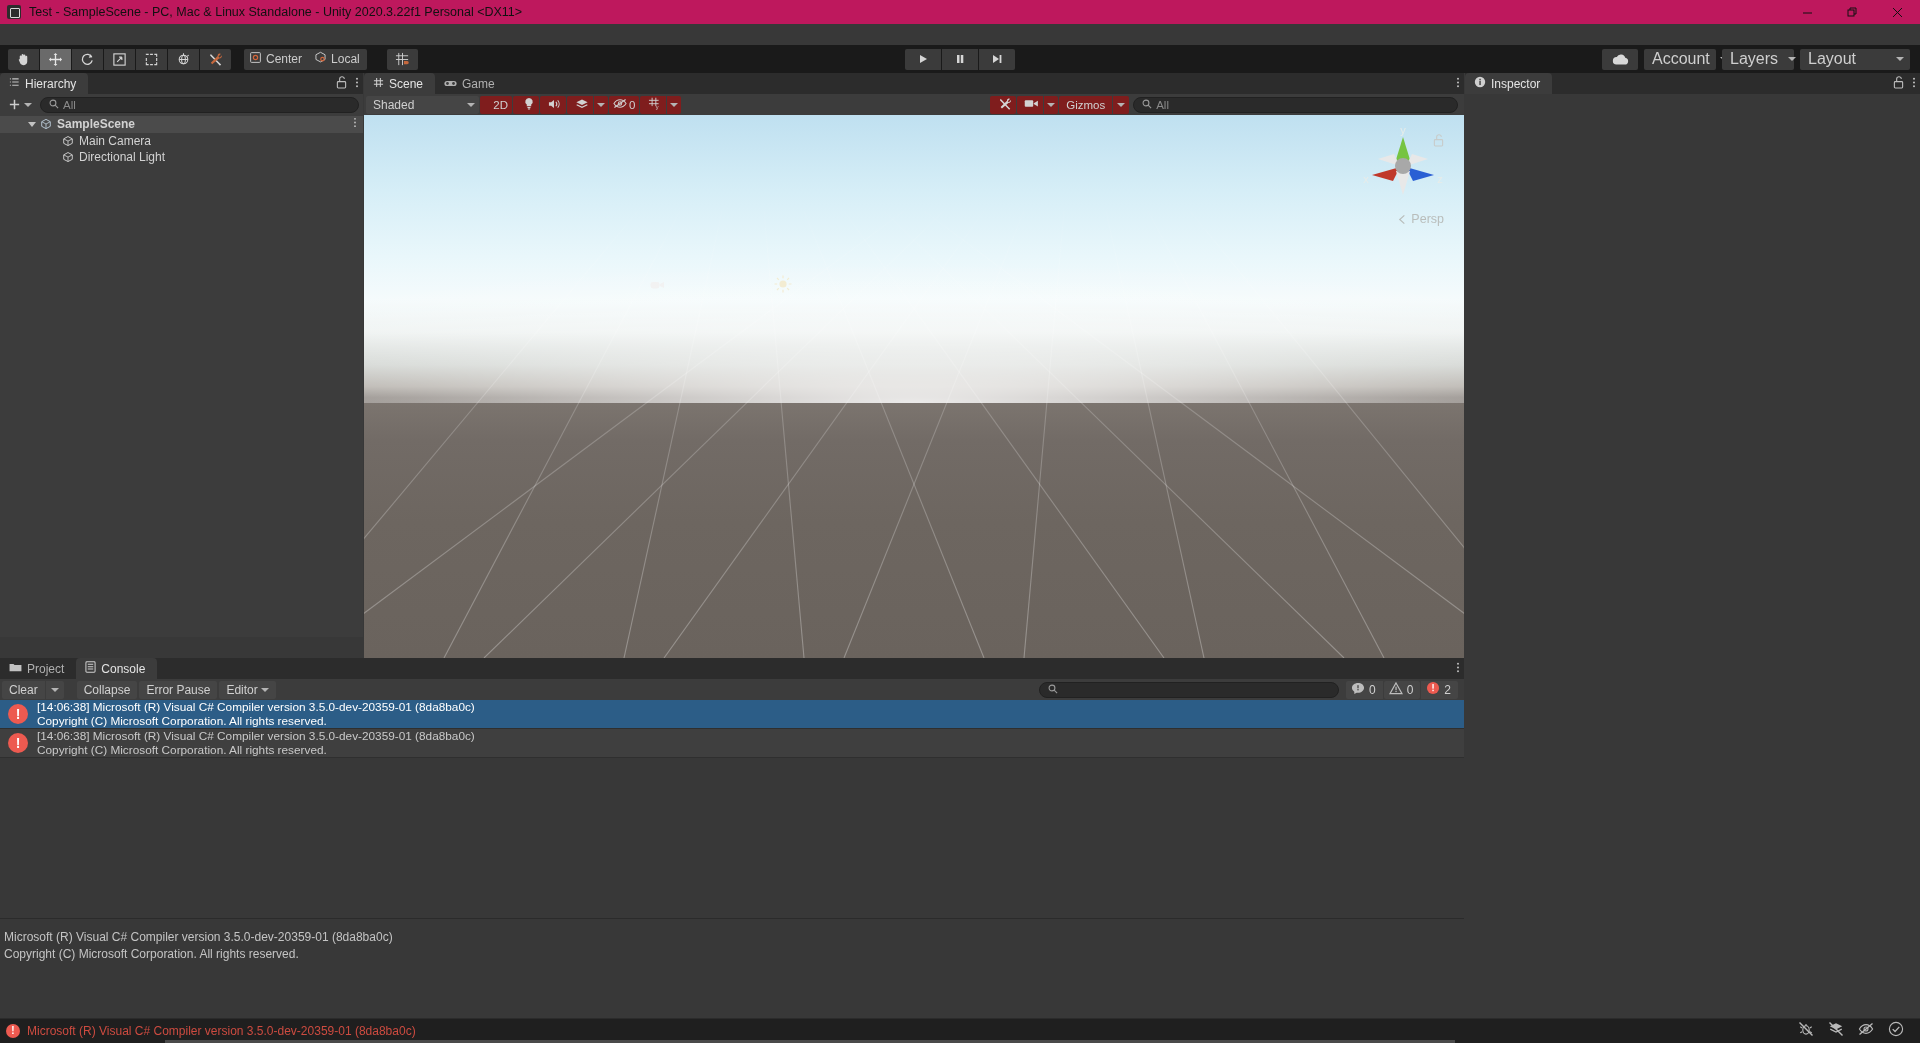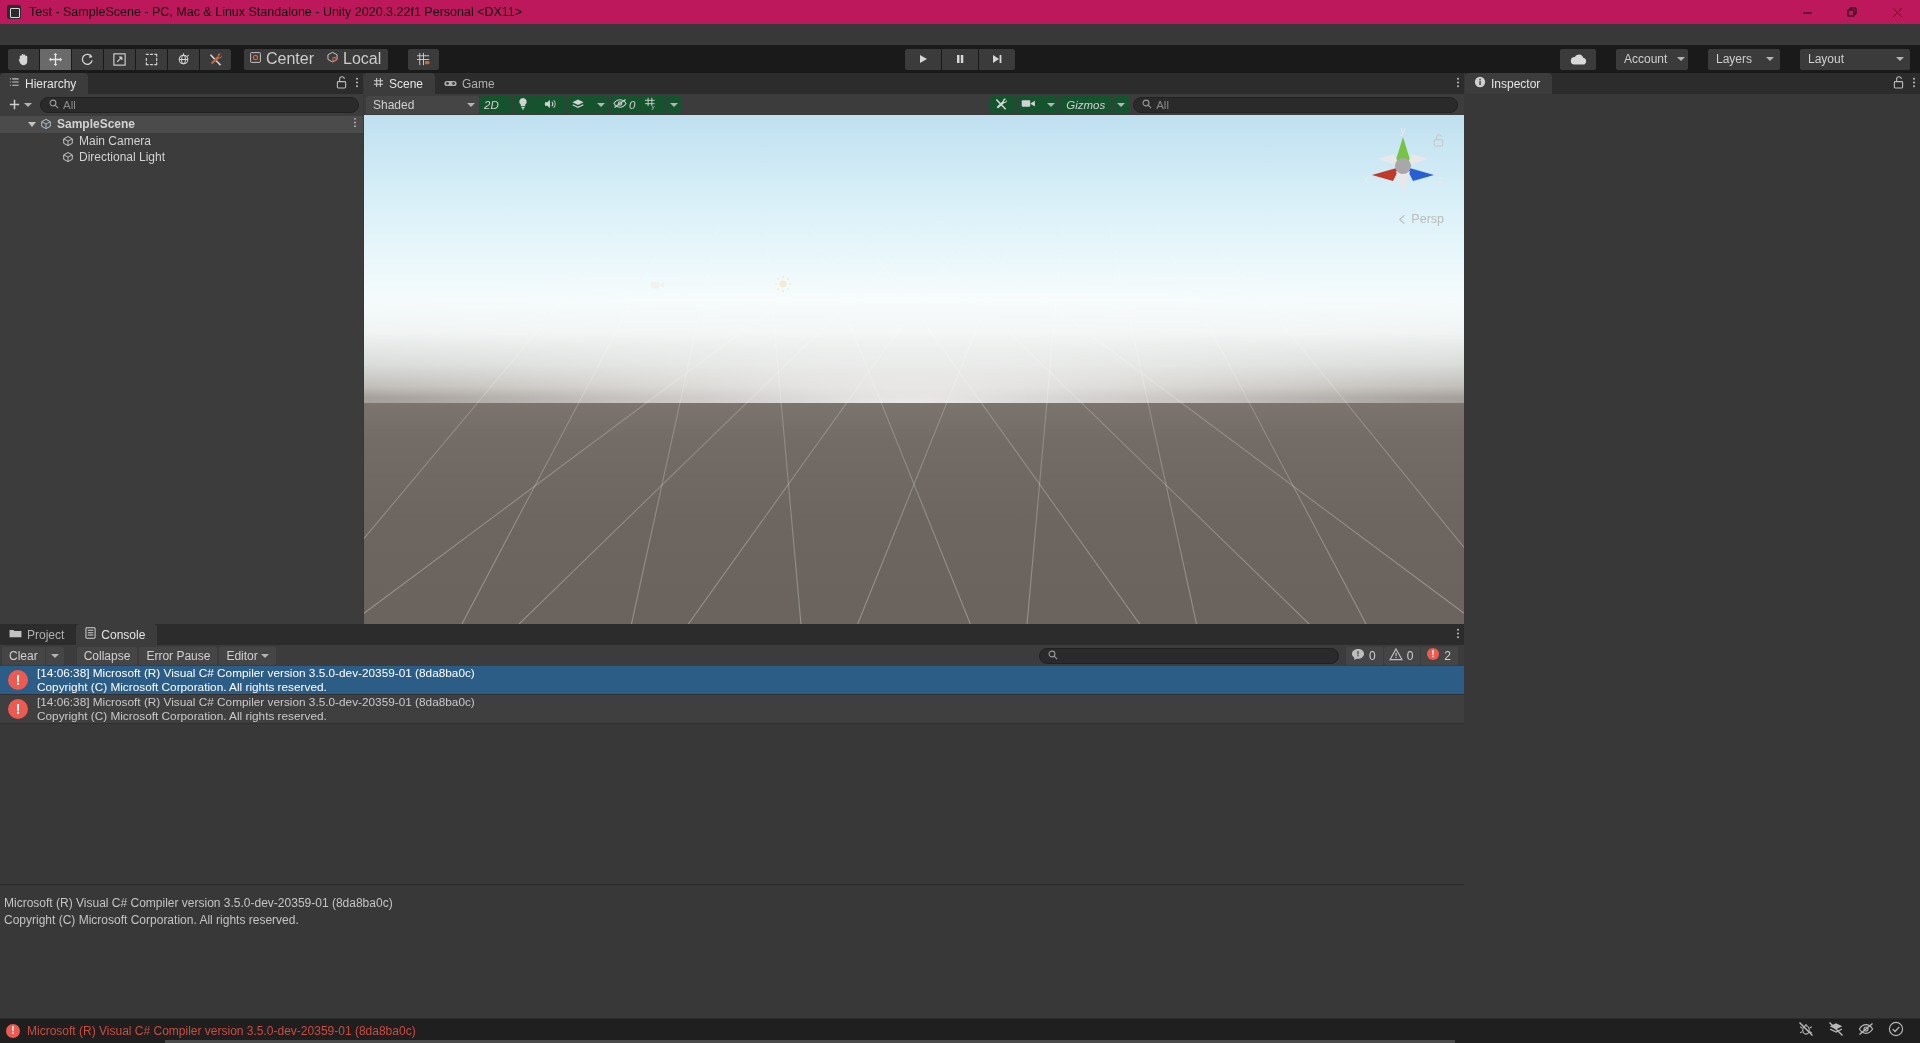--- a/index.html
+++ b/index.html
@@ -52,42 +52,42 @@
   .tb-btn {
     width: 31px; height: 21px; background: #3b3b3b; border: none;
     display: flex; align-items: center; justify-content: center;
     margin-right: 1px;
   }
   .tb-btn.first { margin-left: 8px; border-radius: 2px 0 0 2px; }
   .tb-btn.active { background: #6a6a6a; }
   .tb-btn.last { border-radius: 0 2px 2px 0; }
   .tb-pill {
     height: 21px; background: #3b3b3b; display: flex; align-items: center;
-    gap: 4px; padding: 0 7px 0 5px; font-size: 16px; color: #cccccc;
+    gap: 4px; padding: 0 7px 0 5px; font-size: 12px; color: #cccccc;
   }
   .tb-sep { width: 12px; }
   .tb-center {
     position: absolute; left: 50%; transform: translateX(-50%);
     display: flex; align-items: center;
   }
   .play-btn {
     width: 36px; height: 21px; background: #3b3b3b;
     display: flex; align-items: center; justify-content: center;
     margin-right: 1px;
   }
   .play-btn.first { border-radius: 2px 0 0 2px; }
   .play-btn.last { border-radius: 0 2px 2px 0; margin-right: 0; }
   .tb-right {
     margin-left: auto; display: flex; align-items: center; gap: 6px;
     padding-right: 10px;
   }
   .tb-dd {
     height: 21px; background: #3b3b3b; border-radius: 2px;
     display: flex; align-items: center; justify-content: space-between;
-    font-size: 12px; color: #cfcfcf; padding: 0 6px 0 8px; gap: 10px; margin-left: 14px;
+    font-size: 16px; color: #cfcfcf; padding: 0 6px 0 8px; gap: 10px;
   }
   .cloud-btn {
     width: 36px; height: 21px; background: #3b3b3b; border-radius: 2px;
     display: flex; align-items: center; justify-content: center;
   }
   .caret {
     width: 0; height: 0; border-left: 4px solid transparent;
     border-right: 4px solid transparent; border-top: 4px solid #b4b4b4;
   }
 
@@ -141,23 +141,23 @@
   .scene-toolbar {
     height: 21px; background: #3c3c3c; display: flex; align-items: center;
     gap: 1px; padding: 0 2px;
   }
   .sv-dd {
     height: 18px; min-width: 100px; background: #454545; border-radius: 2px;
     display: flex; align-items: center; justify-content: space-between;
     font-size: 12px; color: #d0d0d0; padding: 0 4px 0 7px;
   }
   .sv-btn {
-    height: 18px; min-width: 26px; background: #14532d; border-radius: 2px;
-    display: flex; align-items: center; justify-content: flex-start;
-    color: #d0d0d0; font-size: 11.5px; padding: 0 4px; gap: 2px; font-style: italic;
+    height: 18px; min-width: 26px; background: #7f1d1d; border-radius: 2px;
+    display: flex; align-items: center; justify-content: flex-end;
+    color: #d0d0d0; font-size: 11.5px; padding: 0 4px; gap: 2px;
   }
   .sv-split { display: flex; gap: 1px; }
   .scene-canvas {
     position: relative; width: 100%; height: calc(100% - 21px); overflow: hidden;
     background: linear-gradient(to bottom,
        #bfe0f0 0%, #d6eef7 14%, #e9f7fb 26%, #f5fbfc 34%,
        #eef2f1 40%, #ccd0cc 46%, #a8a39c 50%,
        #7d7670 52%, #726b66 60%, #6d6660 75%, #6a635d 100%);
   }
   .horizon-glow {
@@ -172,21 +172,21 @@
     position: absolute; right: 20px; top: 97px; font-size: 12.5px;
     color: #b9bdbb; display: flex; align-items: center; gap: 3px;
   }
   .lock-icon { position: absolute; right: 20px; top: 18px; color: #c3c7c5; }
 
   
   #inspector { left: 1465px; top: 73px; width: 455px; height: 945px; }
   .insp-body { background: #383838; height: calc(100% - 21px); }
 
   
-  #console { left: 0; top: 624px; width: 1464px; height: 380px; }
+  #console { left: 0; top: 658px; width: 1464px; height: 380px; }
   .console-toolbar {
     height: 21px; background: #3c3c3c; display: flex; align-items: center;
     gap: 1px; padding: 0 2px;
   }
   .cs-btn {
     height: 18px; background: #454545; border-radius: 2px;
     display: flex; align-items: center; gap: 3px;
     font-size: 12px; color: #d0d0d0; padding: 0 7px;
   }
   .cs-search {

